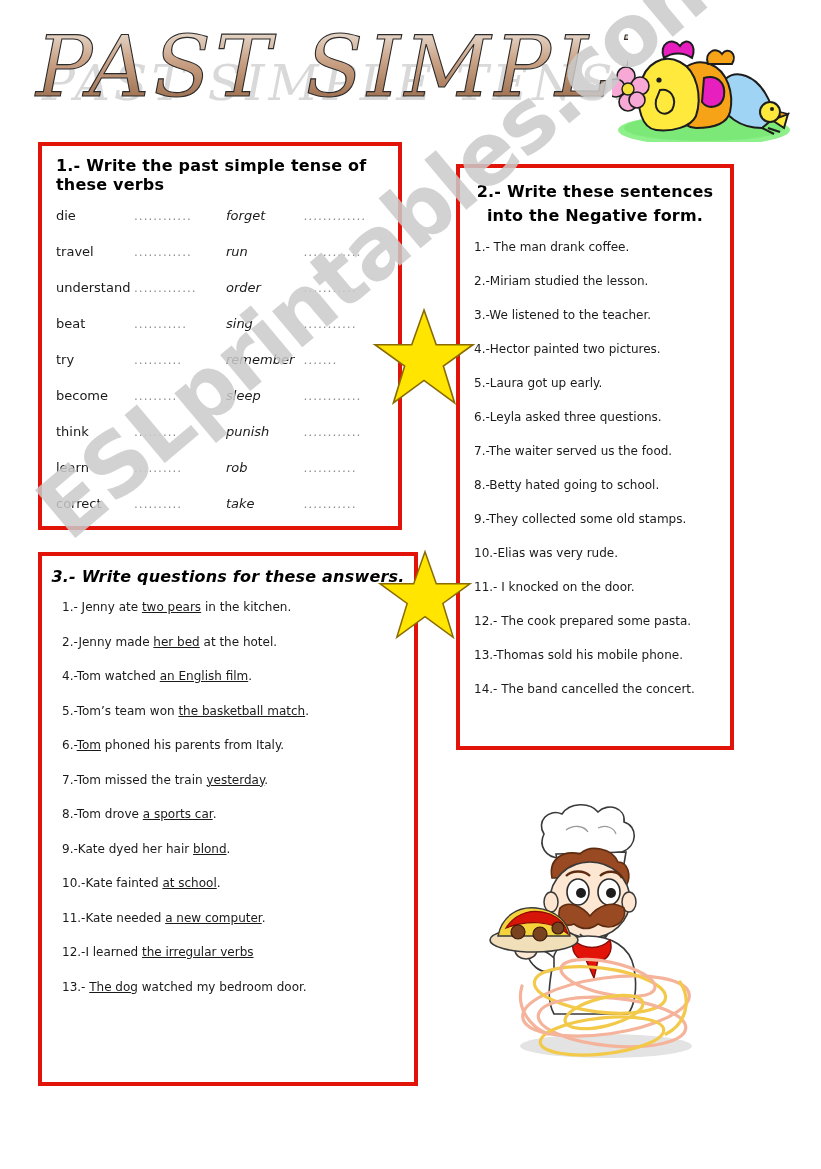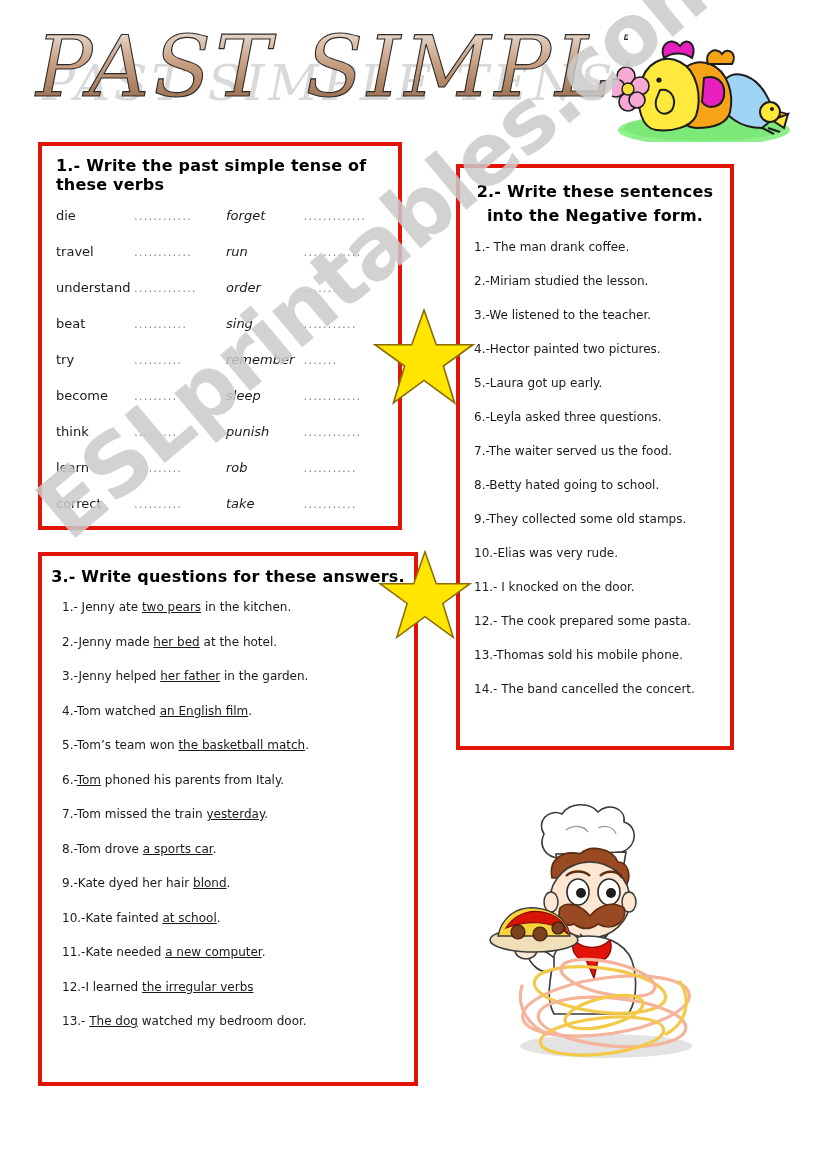--- a/index.html
+++ b/index.html
@@ -84,21 +84,21 @@
   .ex-head {
     font-family: "DejaVu Sans", sans-serif;
     font-size: 16px;
     font-weight: bold;
     color: #000;
     text-align: center;
     letter-spacing: .2px;
   }
   #box1 .ex-head { margin: 10px 6px 0 6px; text-align: left; padding-left: 8px; }
   #box2 .ex-head { margin: 12px 14px 0 14px; line-height: 1.5; }
-  #box3 .ex-head { margin: 11px 8px 0 8px; }
+  #box3 .ex-head { margin: 11px 8px 0 8px; font-style: italic; }
 
   
   .verb-grid {
     margin: 14px 0 0 0;
     padding: 0 10px 0 14px;
   }
   .verb-row {
     display: flex;
     align-items: flex-start;
     height: 36px;
@@ -332,21 +332,20 @@
         <li class="sent-item">13.-Thomas sold his mobile phone.</li>
         <li class="sent-item">14.- The band cancelled the concert.</li>
       </ul>
   </div>
 
   <div class="exbox" id="box3">
     <div class="ex-head">3.- Write questions for these answers.</div>
     <ul class="sent-list" id="ex3-list">
         <li class="sent-item"><span>1.- Jenny ate </span><span class="uline">two pears</span><span> in the kitchen.</span></li>
         <li class="sent-item"><span>2.-Jenny made </span><span class="uline">her bed</span><span> at the hotel.</span></li>
-        <li class="sent-item"><span>3.-Jenny  helped </span><span class="uline">her father</span><span> in the garden.</span></li>
         <li class="sent-item"><span>4.-Tom watched </span><span class="uline">an English film</span><span>.</span></li>
         <li class="sent-item"><span>5.-Tom’s team won </span><span class="uline">the basketball match</span><span>.</span></li>
         <li class="sent-item"><span>6.-</span><span class="uline">Tom</span><span> phoned his parents from Italy.</span></li>
         <li class="sent-item"><span>7.-Tom missed the train </span><span class="uline">yesterday</span><span>.</span></li>
         <li class="sent-item"><span>8.-Tom drove </span><span class="uline">a sports car</span><span>.</span></li>
         <li class="sent-item"><span>9.-Kate dyed her hair </span><span class="uline">blond</span><span>.</span></li>
         <li class="sent-item"><span>10.-Kate fainted </span><span class="uline">at school</span><span>.</span></li>
         <li class="sent-item"><span>11.-Kate needed </span><span class="uline">a new computer</span><span>.</span></li>
         <li class="sent-item"><span>12.-I learned </span><span class="uline">the irregular verbs</span><span></span></li>
         <li class="sent-item"><span>13.- </span><span class="uline">The dog</span><span> watched my bedroom door.</span></li>

